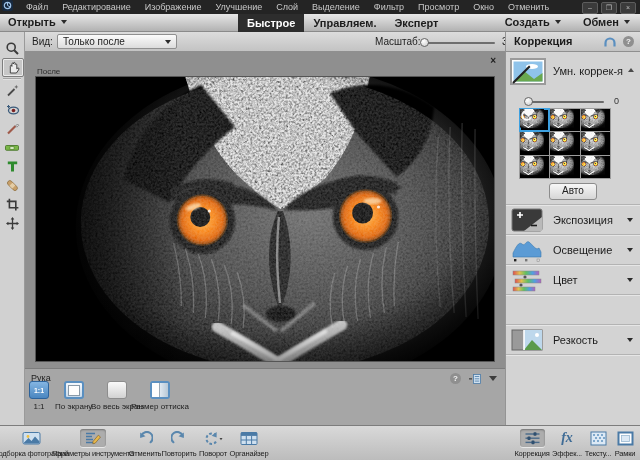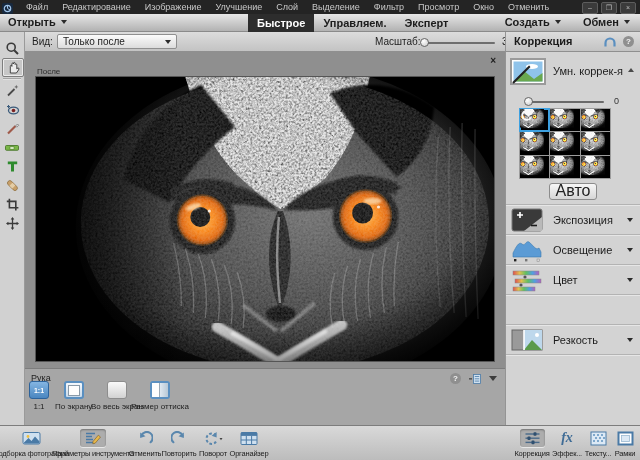--- a/index.html
+++ b/index.html
@@ -2,35 +2,35 @@
 <html><head>
 <meta charset="utf-8">
 <style>
   html,body{margin:0;padding:0;}
   body{width:640px;height:460px;position:relative;overflow:hidden;
        font-family:"Liberation Sans",sans-serif;background:#8f8f8f;
        -webkit-font-smoothing:antialiased;}
   .abs{position:absolute;}
   
   .menubar{left:0;top:0;width:640px;height:14px;background:#242424;color:#c9c9c9;
-           font-size:9px;display:flex;align-items:flex-end;z-index:30;}
+           font-size:9px;display:flex;align-items:flex-start;z-index:30;}
   .logo{width:11px;height:11px;margin:0 6px 0 2px;border-radius:2px;
         background:#17293f;display:flex;align-items:center;justify-content:center;}
   .menu-item{padding:0 7px;height:14px;line-height:14px;cursor:default;}
   .win-controls{position:absolute;right:4px;top:2px;display:flex;gap:3px;}
   .win-btn{width:14px;height:10px;background:#3b3b3b;border:1px solid #5d5d5d;
            color:#bdbdbd;font-size:7px;line-height:9px;text-align:center;border-radius:2px;}
   
   .header-row{left:0;top:14px;width:640px;height:18px;
       background:linear-gradient(#e6e6e6,#b2b2b2);border-bottom:1px solid #8a8a8a;
       box-sizing:border-box;color:#1c1c1c;font-size:11px;font-weight:bold;z-index:29;}
   .open-btn{position:absolute;left:8px;top:2px;display:flex;align-items:center;gap:5px;}
   .tabs{position:absolute;left:238px;top:0;height:18px;display:flex;}
   .tab{padding:0 9px;height:18px;line-height:18px;}
-  .tab.active{background:#2d2d2d;color:#fff;margin-left:10px;}
+  .tab.active{background:#2d2d2d;color:#fff;}
   .hdr-right{position:absolute;right:10px;top:2px;display:flex;gap:22px;}
   .hdr-right>div{display:flex;align-items:center;gap:5px;}
   .caret-d{width:0;height:0;border-left:3.5px solid transparent;border-right:3.5px solid transparent;
            border-top:4px solid #2a2a2a;}
   .caret-u{width:0;height:0;border-left:3.5px solid transparent;border-right:3.5px solid transparent;
            border-bottom:4px solid #4a4a4a;}
   
   .options-row{left:25px;top:32px;width:480px;height:20px;
       background:linear-gradient(#dcdcdc,#c3c3c3);border-bottom:1px solid #8f8f8f;
       box-sizing:border-box;font-size:10px;color:#222;z-index:20;}
@@ -93,21 +93,21 @@
   .sf-value{position:absolute;left:108px;top:44px;font-size:9px;color:#333;}
   .thumb-grid{position:absolute;left:13px;top:56px;width:90px;height:69px;
       display:grid;grid-template-columns:1fr 1fr 1fr;grid-template-rows:1fr 1fr 1fr;
       gap:1px;background:#9c9c9c;border:1px solid #9c9c9c;}
   .thumb{background:#000;overflow:hidden;position:relative;}
   .thumb svg{display:block;width:100%;height:100%;filter:brightness(1.9) saturate(1.15) contrast(0.95);}
   .thumb.sel{outline:2px solid #3da0e0;outline-offset:-1px;z-index:2;}
   .thumb .reset-ov{position:absolute;inset:0;display:flex;align-items:center;justify-content:center;}
   .auto-btn{position:absolute;left:43px;top:131px;width:46px;height:15px;
       background:linear-gradient(#f7f7f7,#d6d6d6);border:1px solid #8c8c8c;border-radius:3px;
-      font-size:16px;color:#222;text-align:center;line-height:14px;}
+      font-size:10px;color:#222;text-align:center;line-height:14px;}
   .sect-divider{position:absolute;left:0;width:135px;height:1px;background:#b3b3b3;box-shadow:0 1px 0 #e6e6e6;}
   .section{position:absolute;left:0;width:135px;height:30px;}
   .section .ic{position:absolute;left:5px;top:3px;}
   .section .lbl{position:absolute;left:47px;top:9px;}
   .section .cv{position:absolute;right:8px;top:13px;}
   
   .taskbar{left:0;top:425px;width:640px;height:35px;
       background:linear-gradient(#d9d9d9,#bcbcbc);border-top:1px solid #7d7d7d;box-sizing:border-box;z-index:40;}
   .tb-item{position:absolute;top:3px;display:flex;flex-direction:column;align-items:center;}
   .tb-item .ibox{height:18px;display:flex;align-items:center;justify-content:center;padding:0 4px;border-radius:3px;}

